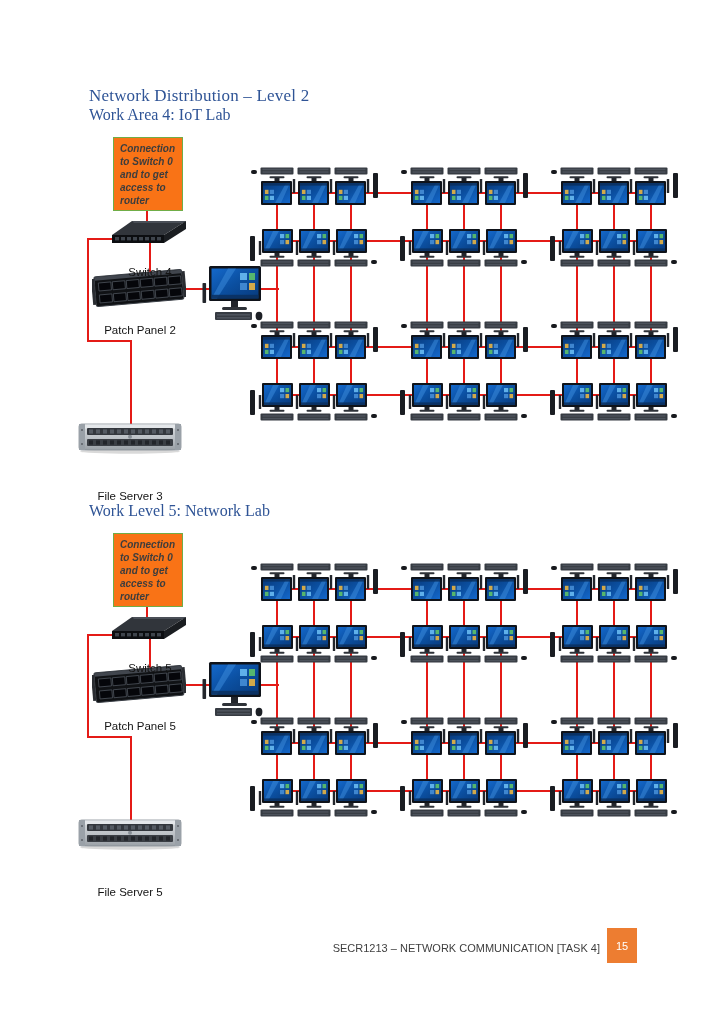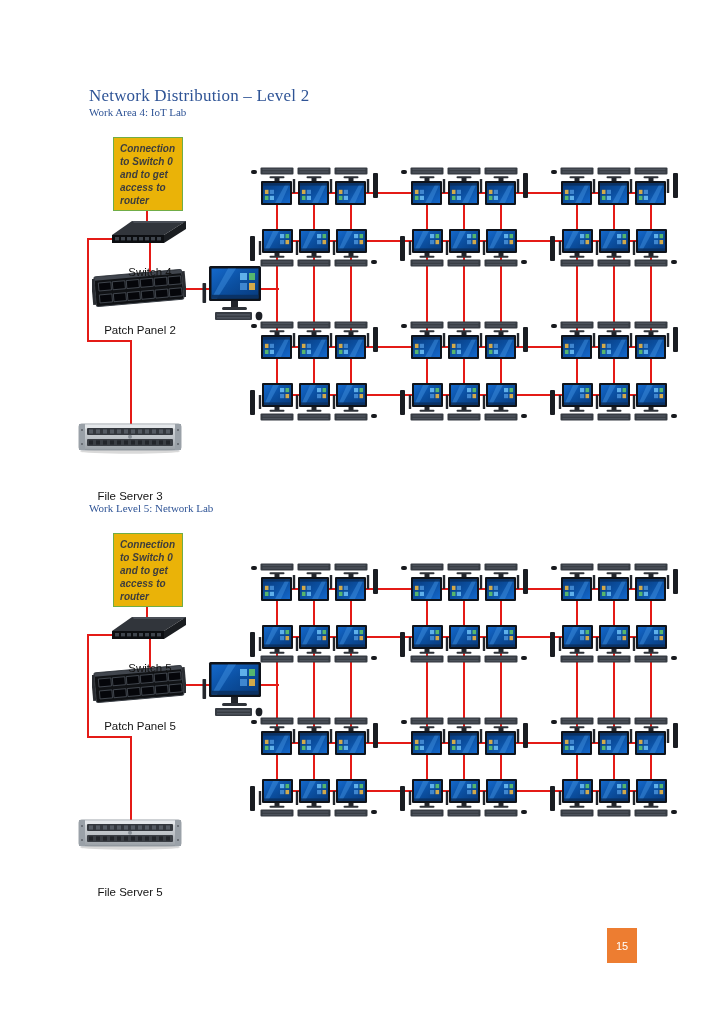--- a/index.html
+++ b/index.html
@@ -3,23 +3,23 @@
 <meta charset="utf-8">
 <style>
   html,body{margin:0;padding:0;background:#ffffff;}
   .page{position:relative;width:724px;height:1024px;background:#ffffff;overflow:hidden;
         font-family:"Liberation Sans",sans-serif;}
   .page-title{position:absolute;left:89px;top:86px;margin:0;font-family:"Liberation Serif",serif;
         font-size:17px;font-weight:400;color:#2F5496;letter-spacing:.2px;}
   .workarea{position:absolute;left:0;width:724px;height:400px;}
   #wa0{top:110px;} #wa1{top:506px;}
   .wa-heading{position:absolute;left:89px;top:-4px;margin:0;font-family:"Liberation Serif",serif;
-        font-size:11px;font-weight:400;color:#2F5496;}
+        font-size:16px;font-weight:400;color:#2F5496;}
   .note-box{position:absolute;left:113px;top:27px;width:70px;height:74px;box-sizing:border-box;
-        border:1.3px solid #70AD47;background:#eab308;padding:4px 4px 2px 6px;
+        border:1.3px solid #70AD47;background:#f97316;padding:4px 4px 2px 6px;
         font-size:10px;font-style:italic;font-weight:600;color:#3d3d3d;line-height:13px;z-index:3;}
   .rline{position:absolute;background:#e41b17;z-index:1;}
   .diagram-layer{position:absolute;left:0;top:0;width:724px;height:400px;}
   .pc-group{position:absolute;width:128px;height:40px;z-index:2;}
   .pc-group.inv{transform:rotate(180deg);}
   .pcw{position:absolute;top:0;width:36px;height:40px;display:block;}
   .pcw svg{display:block;}
   .tower{position:absolute;left:0;top:7px;width:5px;height:25px;background:#1a1d22;border-radius:1px;}
   .mouse{position:absolute;left:121px;top:31px;width:6px;height:3.5px;background:#17191d;border-radius:2px;}
   .dev{position:absolute;z-index:2;}
@@ -1700,15 +1700,16 @@
   <rect x="2.5" y="30.5" width="33" height="7" rx="1" fill="#363b42"></rect>
   <rect x="4.5" y="32.2" width="29" height="1.5" fill="#4c525b"></rect>
   <rect x="4.5" y="34.8" width="29" height="1.5" fill="#4c525b"></rect>
 </svg>
           </span>
           <div class="mouse"></div>
         </div>
       </div>
   </section>
 
+  <div class="footer-text">SECR1213 – NETWORK COMMUNICATION [TASK 4]</div>
   <div class="page-num">15</div>
 
 </div>
 
 </body></html>

